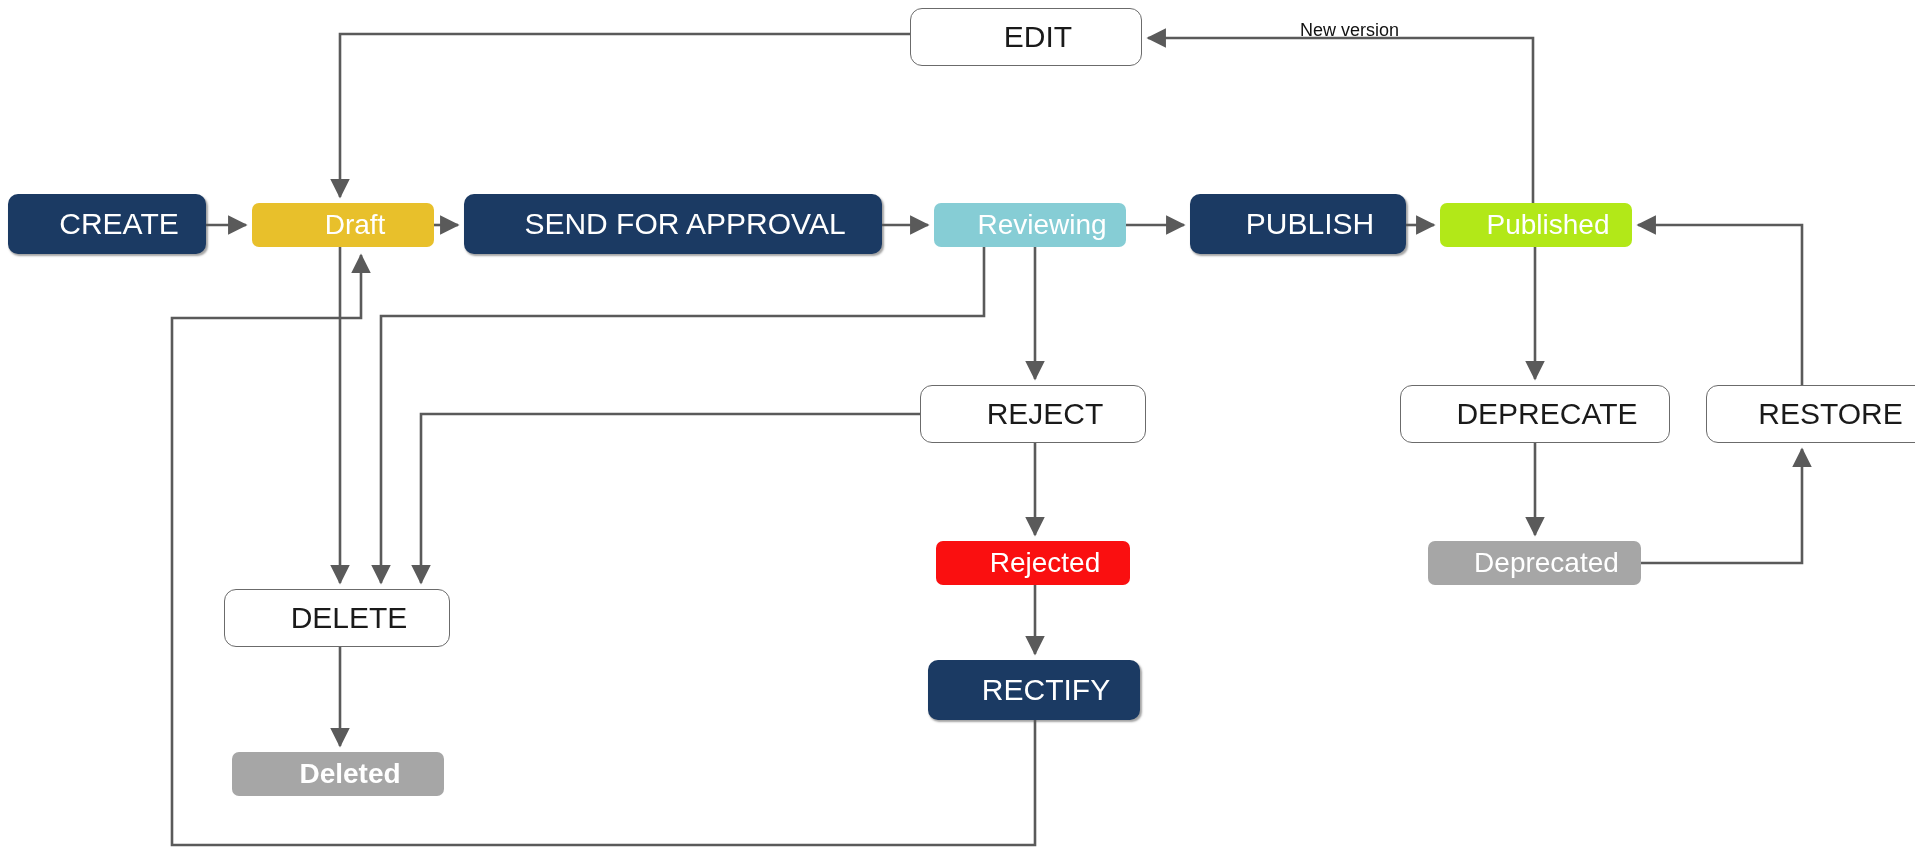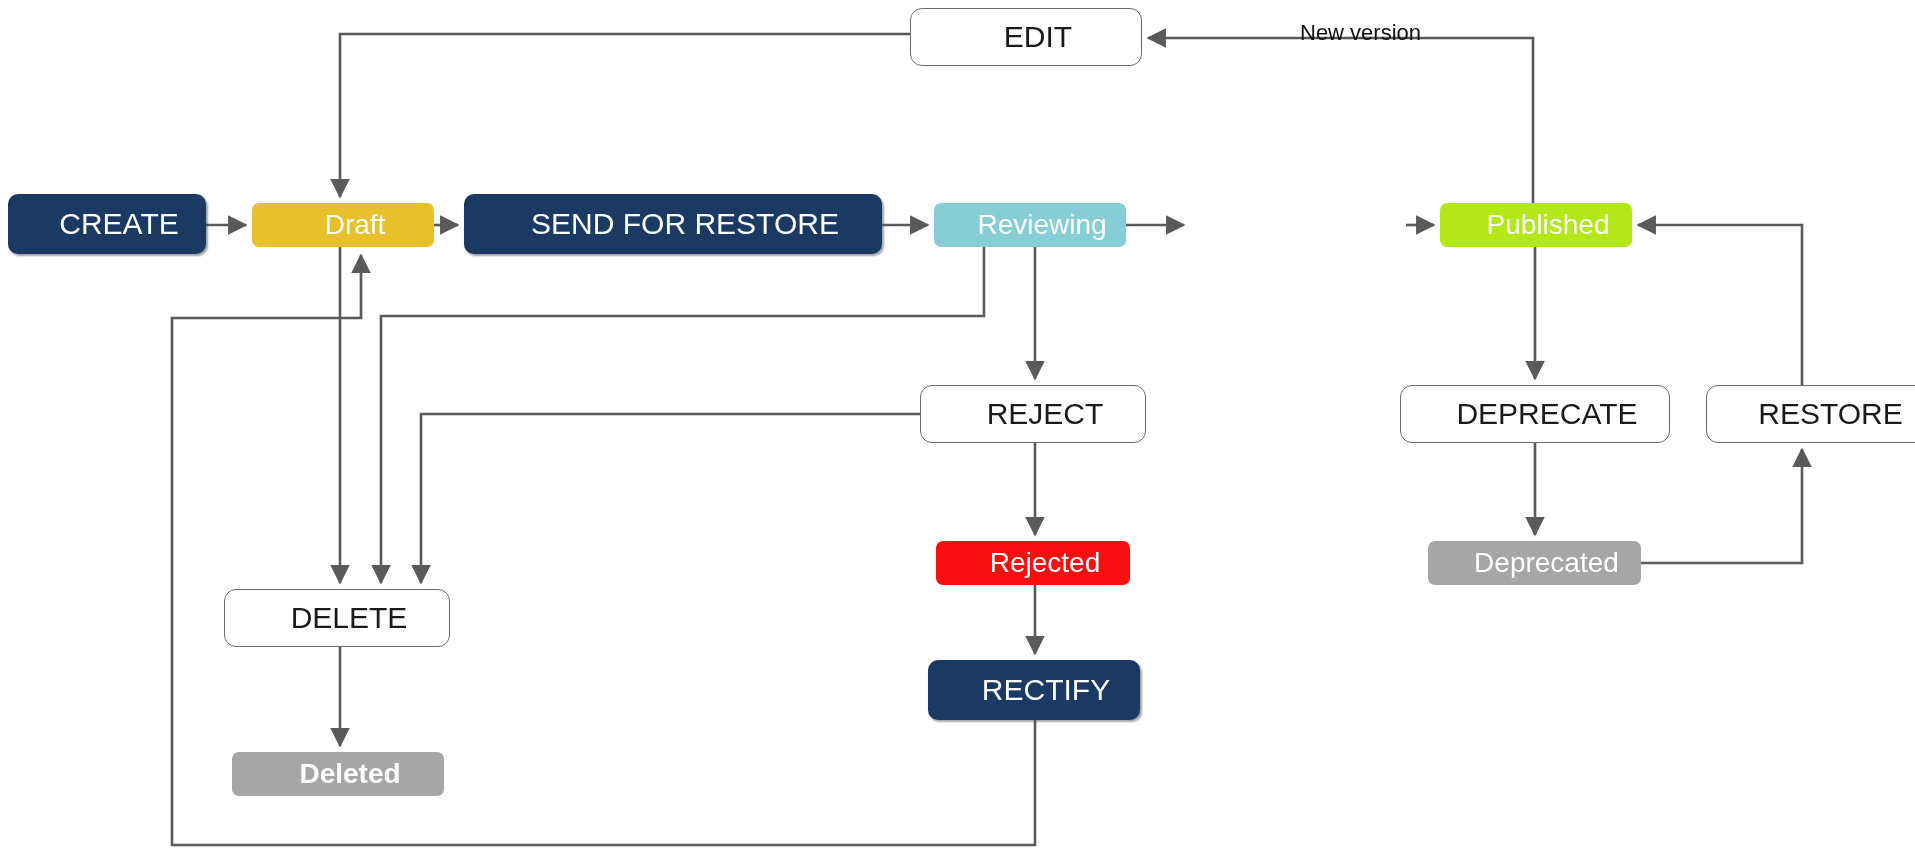--- a/index.html
+++ b/index.html
@@ -45,21 +45,21 @@
   }
   .state.draft{background:#e8c02b;}
   .state.reviewing{background:#86cdd5;}
   .state.published{background:#b2e818;}
   .state.rejected{background:#fa0f10;}
   .state.deleted{background:#a6a6a6;}
   .state.deprecated{background:#a6a6a6;}
 
   .edge-label{
     position:absolute;
-    font-size:22px;
+    font-size:18px;
     color:#111111;
     white-space:nowrap;
   }
 </style>
 </head>
 <body>
 
 <div id="diagram">
 
   <svg class="edges" viewBox="0 0 1915 858" width="1915" height="858">
@@ -109,24 +109,25 @@
 
       <path d="M 1802 385 L 1802 225 L 1638 225" marker-end="url(#arrow)"></path>
 
     </g>
   </svg>
 
   <div class="node action" style="left:8px;  top:194px; width:198px; height:60px;">CREATE</div>
 
   <div class="node state draft" style="left:252px;top:203px; width:182px; height:44px;">Draft</div>
 
-  <div class="node action" style="left:464px;top:194px; width:418px; height:60px;">SEND FOR RESTORE</div>
+  <div class="node action" style="left:464px;top:194px; width:418px; height:60px;">SEND FOR APPROVAL</div>
 
   <div class="node state reviewing" style="left:934px;top:203px; width:192px; height:44px;">Reviewing</div>
 
+  <div class="node action" style="left:1190px;top:194px;width:216px; height:60px;">PUBLISH</div>
 
   <div class="node state published" style="left:1440px;top:203px;width:192px; height:44px;">Published</div>
 
   <div class="node action-outline" style="left:910px; top:8px;  width:232px; height:58px;">EDIT</div>
 
   <div class="node action-outline" style="left:920px; top:385px;width:226px; height:58px;">REJECT</div>
 
   <div class="node state rejected" style="left:936px; top:541px;width:194px; height:44px;">Rejected</div>
 
   <div class="node action" style="left:928px; top:660px;width:212px; height:60px;">RECTIFY</div>

